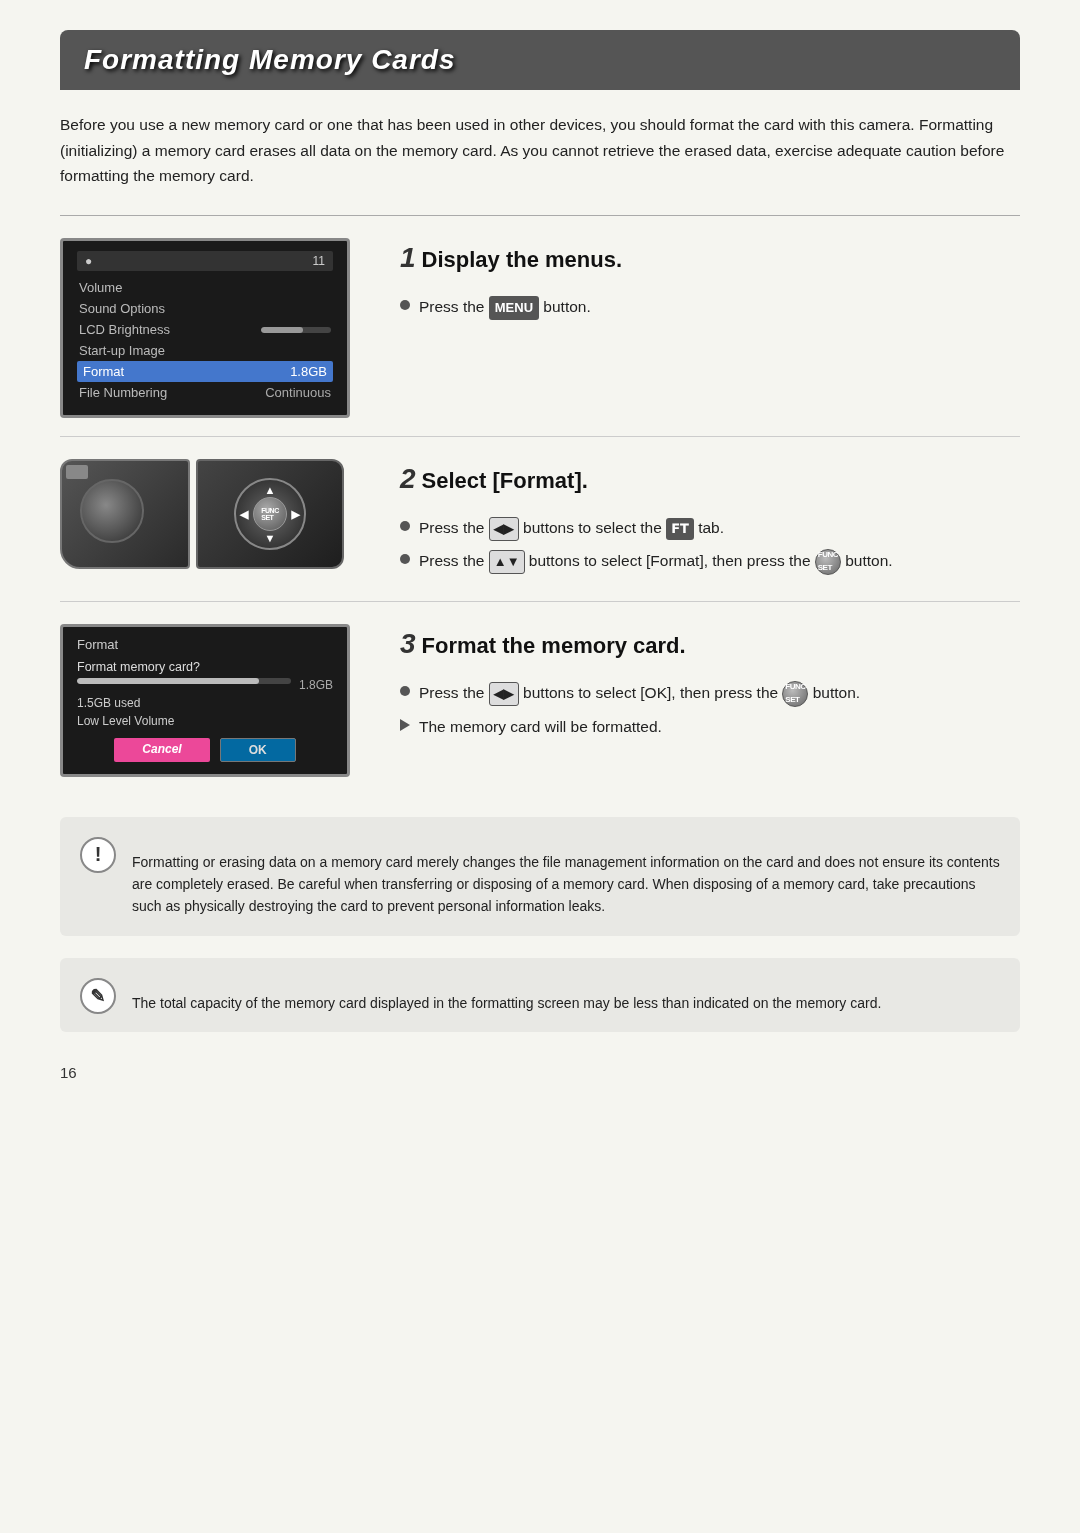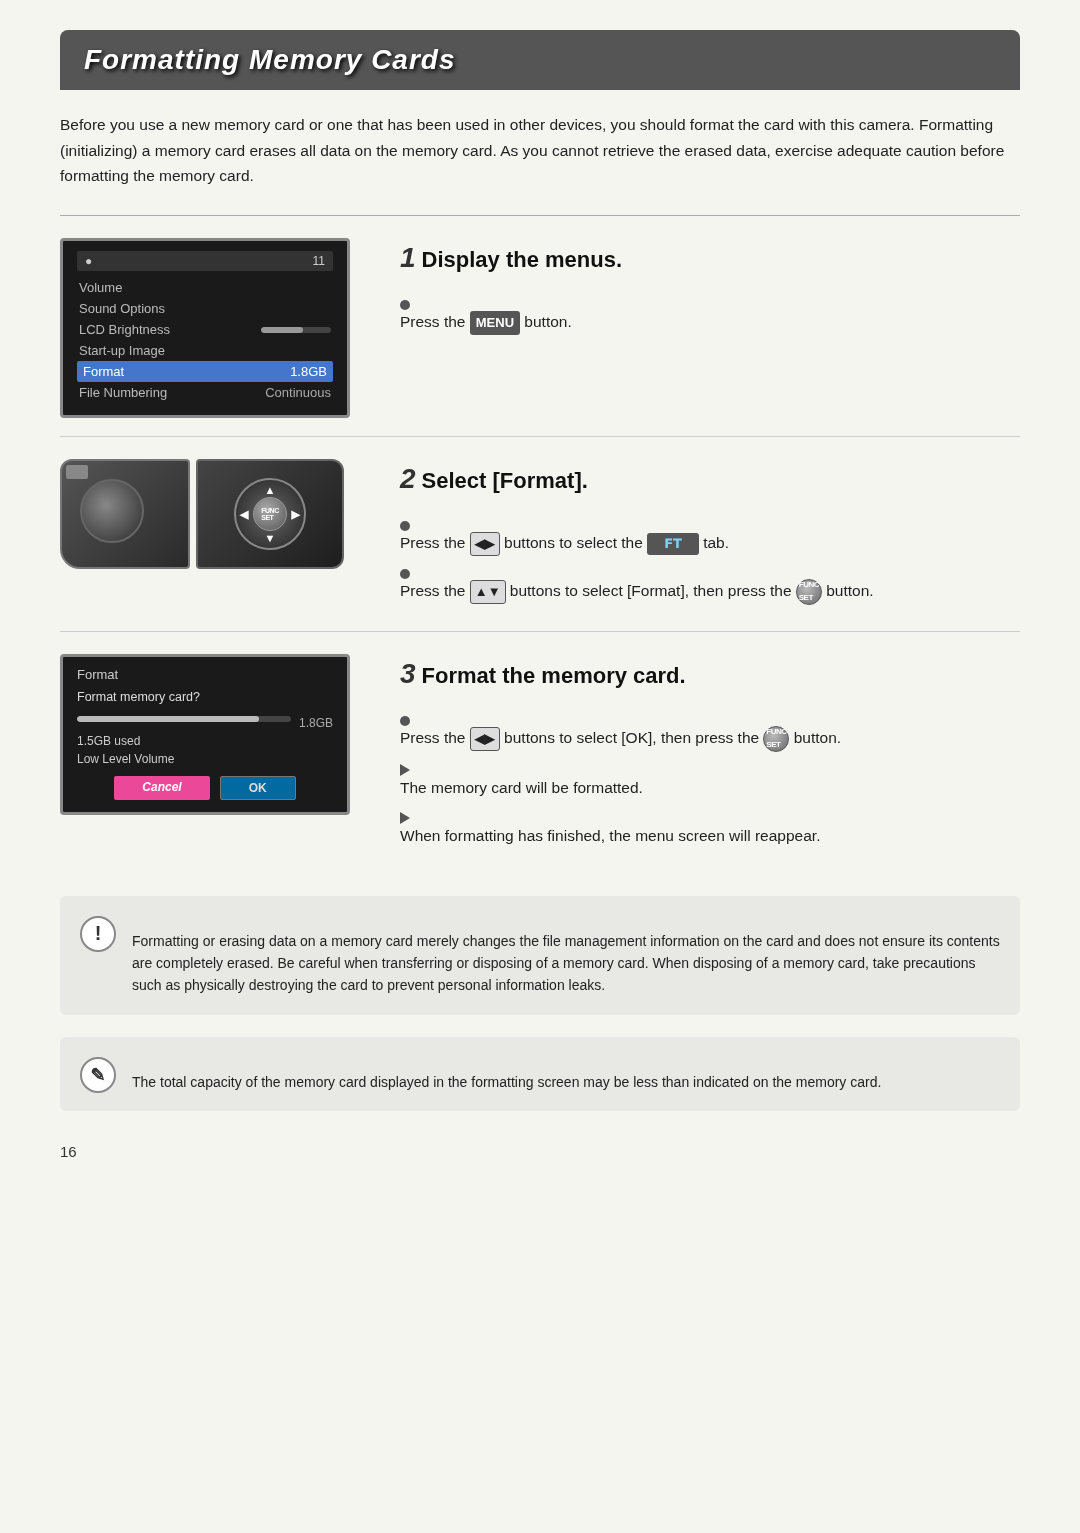--- a/index.html
+++ b/index.html
@@ -85,21 +85,20 @@
       color: #111;
       margin-bottom: 12px;
     }
 
     .step-bullet {
       display: flex;
       align-items: flex-start;
       margin-bottom: 8px;
       line-height: 1.55;
       font-size: 15.5px;
-      flex-direction: column;
     }
 
     .bullet-circle {
       width: 10px;
       height: 10px;
       background: #555;
       border-radius: 50%;
       margin-top: 5px;
       margin-right: 9px;
       flex-shrink: 0;
@@ -268,21 +267,21 @@
       font-size: 13px;
     }
     .format-screen .fs-title {
       color: #ccc;
       font-size: 13px;
       margin-bottom: 8px;
     }
     .format-screen .fs-question {
       color: #ddd;
       font-size: 12.5px;
-      margin-bottom: 12px;
+      margin-bottom: 4px;
     }
     .format-screen .fs-bar-row {
       display: flex;
       justify-content: flex-end;
       font-size: 12px;
       color: #aaa;
       margin-bottom: 4px;
     }
     .format-screen .fs-used {
       color: #ccc;
@@ -407,23 +406,23 @@
       font-size: 14px;
       line-height: 1.6;
       color: #222;
       margin-top: 16px;
     }
 
     .tab-icon {
       display: inline-block;
       font-size: 13px;
       font-weight: 900;
-      color: #7dd3fc;
+      color: #ffffff;
       background: #555;
-      padding: 1px 17px;
+      padding: 1px 5px;
       border-radius: 3px;
       vertical-align: middle;
     }
 
     .step-header-row {
       display: flex;
       align-items: baseline;
       gap: 0;
       margin-bottom: 10px;
     }
@@ -567,24 +566,20 @@
       <div class="step-bullet">
         <div class="bullet-circle"></div>
         <span>
           Press the <span class="icon-lr">◀▶</span> buttons to select [OK], then press the <span class="icon-func">FUNC<br>SET</span> button.
         </span>
       </div>
       <div class="step-bullet">
         <div class="bullet-triangle"></div>
         <span>The memory card will be formatted.</span>
       </div>
-      <div class="step-bullet">
-        <div class="bullet-triangle"></div>
-        <span>When formatting has finished, the menu screen will reappear.</span>
-      </div>
     </div>
   </div>
 
 </div>
 
 <div class="note-box">
   <div class="note-icon">!</div>
   <p class="note-text">Formatting or erasing data on a memory card merely changes the file management information on the card and does not ensure its contents are completely erased. Be careful when transferring or disposing of a memory card. When disposing of a memory card, take precautions such as physically destroying the card to prevent personal information leaks.</p>
 </div>
 

